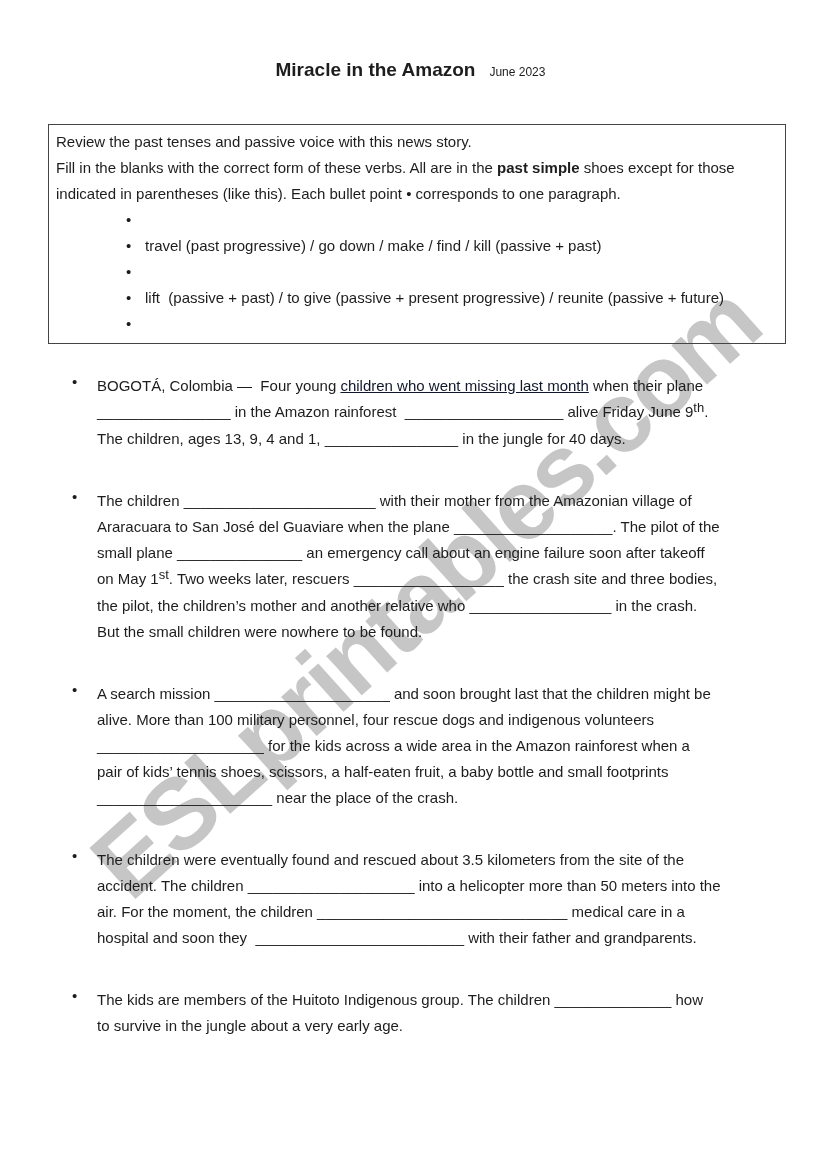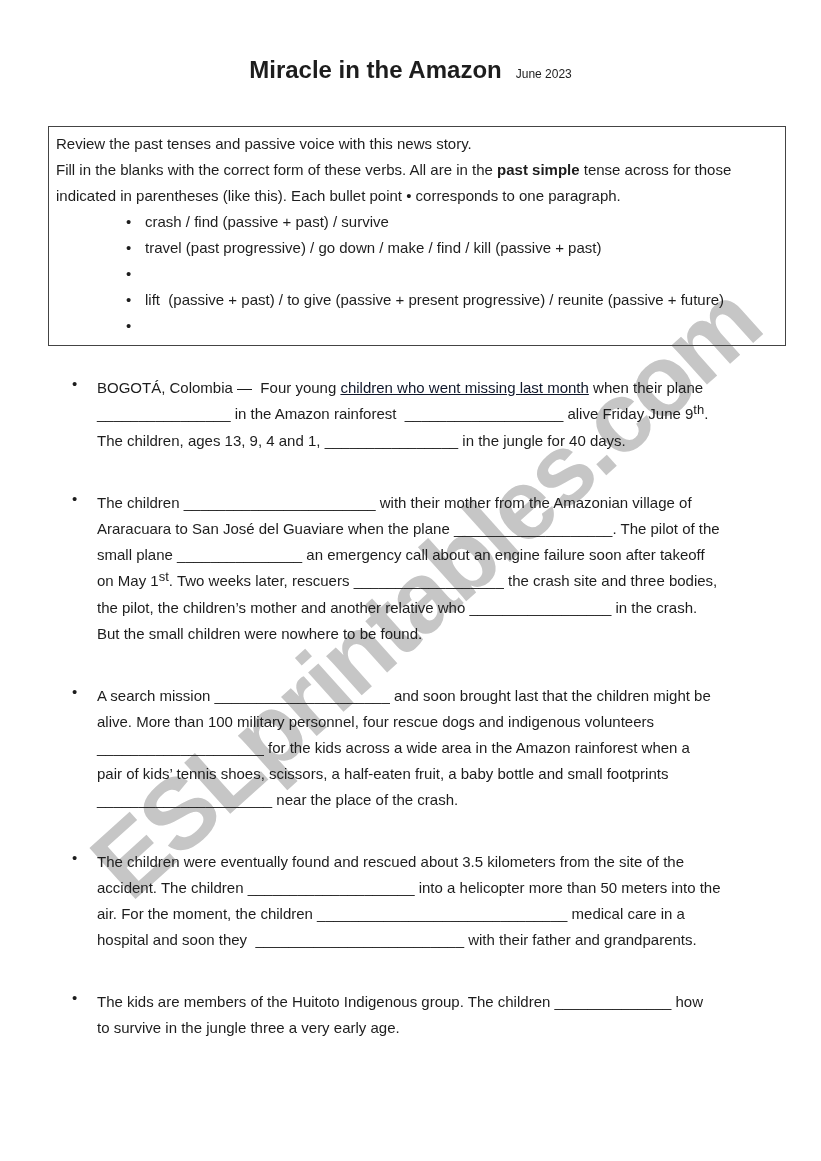--- a/index.html
+++ b/index.html
@@ -10,21 +10,21 @@
     color:#1d1d1d; font-size:15px;
   }
   .watermark {
     position:absolute; left:425px; top:592px; z-index:1;
     transform:translate(-50%,-50%) rotate(-42deg);
     font-size:100px; font-weight:bold; letter-spacing:-3px;
     color:#c6c6c6; white-space:nowrap; pointer-events:none;
   }
   .content { position:relative; z-index:2; }
   .header { margin-top:55px; text-align:center; line-height:30px; white-space:pre; }
-  .title { font-size:24px; font-weight:bold; }
+  .title { font-size:19px; font-weight:bold; }
   .date  { font-size:12px; margin-left:14px; }
   .ibox {
     margin:37px 35px 0 48px;
     border:1px solid #444444;
     padding:4px 8px 6px 7px;
     line-height:26px;
   }
   .iline { white-space:pre; }
   .ib-row { display:flex; white-space:pre; }
   .ib-dot { margin-left:70px; width:19px; flex:none; }
@@ -41,25 +41,25 @@
 </head>
 <body>
 
 <div class="page" style="color: rgb(29, 29, 29);">
   <div class="watermark" style="color: rgb(198, 198, 198);">ESLprintables.com</div>
   <div class="content">
     <div class="header"><span class="title">Miracle in the Amazon</span><span class="date">June 2023</span></div>
     <div class="ibox" style="border-color: rgb(68, 68, 68);">
       <div id="ins-lines">
           <div class="iline"><span class="t">Review the past tenses and passive voice with this news story.</span></div>
-          <div class="iline"><span class="t">Fill in the blanks with the correct form of these verbs. All are in the </span><strong>past simple</strong><span class="t"> tense across for those</span></div>
+          <div class="iline"><span class="t">Fill in the blanks with the correct form of these verbs. All are in the </span><strong>past simple</strong><span class="t"> shoes except for those</span></div>
           <div class="iline"><span class="t">indicated in parentheses (like this). Each bullet point • corresponds to one paragraph.</span></div>
         </div>
       <div id="ins-bullets">
-          <div class="ib-row"><span class="ib-dot">•</span><span class="t">crash / find (passive + past) / survive</span></div>
+          <div class="ib-row"><span class="ib-dot">•</span></div>
           <div class="ib-row"><span class="ib-dot">•</span><span class="t">travel (past progressive) / go down / make / find / kill (passive + past)</span></div>
           <div class="ib-row"><span class="ib-dot">•</span></div>
           <div class="ib-row"><span class="ib-dot">•</span><span class="t">lift  (passive + past) / to give (passive + present progressive) / reunite (passive + future)</span></div>
           <div class="ib-row"><span class="ib-dot">•</span></div>
         </div>
     </div>
     <div class="story" id="story">
         <div class="para">
           <span class="pdot">•</span>
           <div class="plines">
@@ -95,18 +95,18 @@
             <div class="line"><span class="t">The children were eventually found and rescued about 3.5 kilometers from the site of the</span></div>
             <div class="line"><span class="t">accident. The children </span><span class="blank">____________________</span><span class="t"> into a helicopter more than 50 meters into the</span></div>
             <div class="line"><span class="t">air. For the moment, the children </span><span class="blank">______________________________</span><span class="t"> medical care in a</span></div>
             <div class="line"><span class="t">hospital and soon they  </span><span class="blank">_________________________</span><span class="t"> with their father and grandparents.</span></div>
           </div>
         </div>
         <div class="para">
           <span class="pdot">•</span>
           <div class="plines">
             <div class="line"><span class="t">The kids are members of the Huitoto Indigenous group. The children </span><span class="blank">______________</span><span class="t"> how</span></div>
-            <div class="line"><span class="t">to survive in the jungle three a very early age.</span></div>
+            <div class="line"><span class="t">to survive in the jungle about a very early age.</span></div>
           </div>
         </div>
       </div>
   </div>
 </div>
 
 </body></html>

